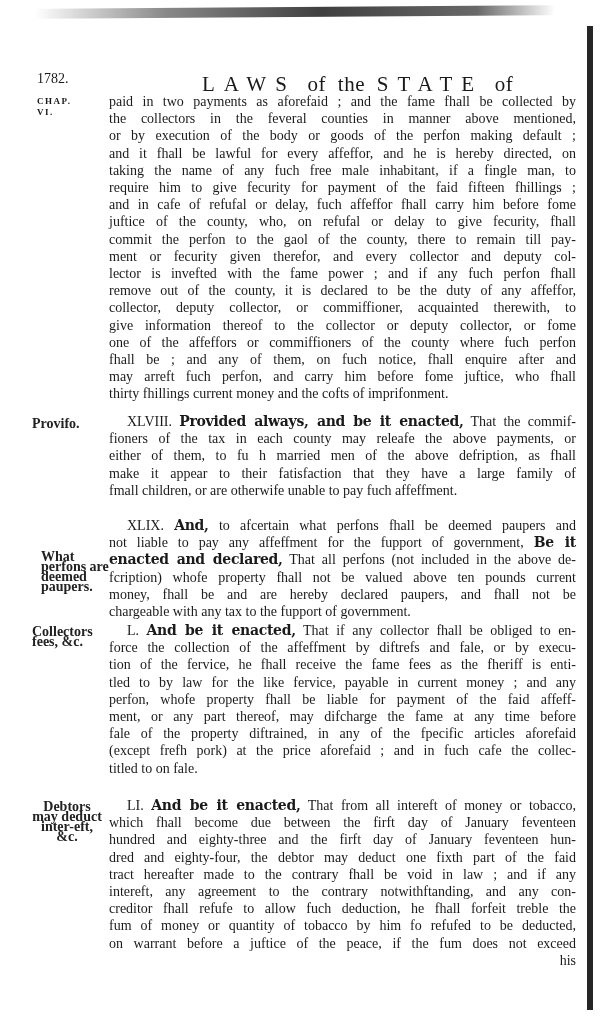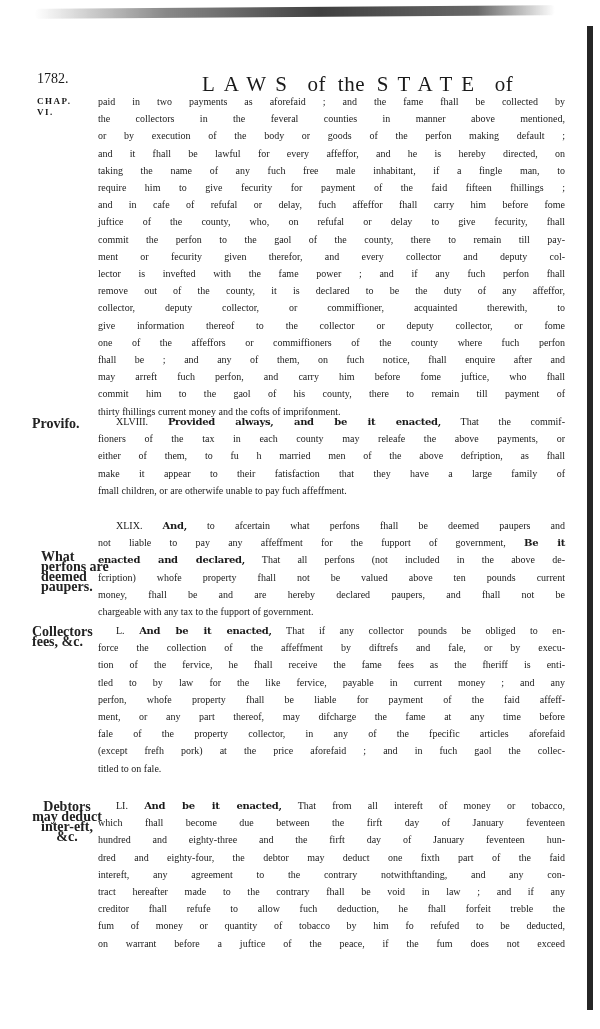--- a/index.html
+++ b/index.html
@@ -13,21 +13,21 @@
     transform: skewY(-0.4deg); border-radius: 4px; filter: blur(0.6px);
   }
   .edge-bar {
     position: absolute; left: 587px; top: 26px; width: 6px; height: 984px;
     background: #262626;
   }
   .running-head { position: absolute; left: 0; top: 58px; width: 600px; height: 30px; }
   .year { position: absolute; left: 37px; top: 3px; font-size: 14px; margin-top: 10px; }
   .head-title { position: absolute; left: 168px; top: 14px; font-size: 21px; letter-spacing: 0.5px; word-spacing: 6px; margin-left: 34px; }
   .head-title .caps { letter-spacing: 9px; }
-  .text-block { position: absolute; left: 98px; width: 467px; font-size: 10px; line-height: 17.2px; text-align: justify; }
+  .text-block { position: absolute; left: 109px; width: 467px; font-size: 14px; line-height: 17.2px; text-align: justify; }
   .line { display: block; text-align: justify; text-align-last: justify; white-space: nowrap; }
   .line.last { text-align-last: left; }
   .line.right { text-align: right; text-align-last: right; }
   .indent { padding-left: 18px; }
   .bl { font-family: "DejaVu Serif", serif; font-weight: bold; letter-spacing: -0.3px; }
   .margin-note { position: absolute; left: 32px; width: 70px; font-size: 14px; line-height: 10px; font-weight: bold; color: #222; }
   .chap-note { position: absolute; left: 37px; top: 96px; width: 62px; font-size: 9px; line-height: 11px; font-weight: bold; letter-spacing: 1.5px; }
 </style>
 </head>
 <body>
@@ -62,21 +62,20 @@
     <span class="line">juftice of the county, who, on refufal or delay to give fecurity, fhall</span>
     <span class="line">commit the perfon to the gaol of the county, there to remain till pay-</span>
     <span class="line">ment or fecurity given therefor, and every collector and deputy col-</span>
     <span class="line">lector is invefted with the fame power ; and if any fuch perfon fhall</span>
     <span class="line">remove out of the county, it is declared to be the duty of any affeffor,</span>
     <span class="line">collector, deputy collector, or commiffioner, acquainted therewith, to</span>
     <span class="line">give information thereof to the collector or deputy collector, or fome</span>
     <span class="line">one of the affeffors or commiffioners of the county where fuch perfon</span>
     <span class="line">fhall be ; and any of them, on fuch notice, fhall enquire after and</span>
     <span class="line">may arreft fuch perfon, and carry him before fome juftice, who fhall</span>
-    <span class="line">commit him to the gaol of his county, there to remain till payment of</span>
     <span class="line last">thirty fhillings current money and the cofts of imprifonment.</span>
   </div>
 
 <div class="margin-note" style="top:419px;">Provifo.</div>
 <div class="text-block" style="top:413px;">
   <span class="line indent">
     <span>XLVIII.</span>
     <span class="bl">Provided always, and be it enacted,</span>
     <span>That the commif-</span>
   </span>
@@ -108,44 +107,45 @@
       <span class="line">money, fhall be and are hereby declared paupers, and fhall not be</span>
       <span class="line last">chargeable with any tax to the fupport of government.</span>
     </div>
 </div>
 
 <div class="margin-note" style="top:627px;">Collectors fees, &amp;c.</div>
 <div class="text-block" style="top:622px;">
   <span class="line indent">
     <span>L.</span>
     <span class="bl">And be it enacted,</span>
-    <span>That if any collector pounds be obliged to en-</span>
+    <span>That if any collector fhall be obliged to en-</span>
   </span>
   <div id="blk-50">
       <span class="line">force the collection of the affeffment by diftrefs and fale, or by execu-</span>
       <span class="line">tion of the fervice, he fhall receive the fame fees as the fheriff is enti-</span>
       <span class="line">tled to by law for the like fervice, payable in current money ; and any</span>
       <span class="line">perfon, whofe property fhall be liable for payment of the faid affeff-</span>
       <span class="line">ment, or any part thereof, may difcharge the fame at any time before</span>
-      <span class="line">fale of the property collector, in any of the fpecific articles aforefaid</span>
-      <span class="line">(except frefh pork) at the price aforefaid ; and in fuch gaol the collec-</span>
+      <span class="line">fale of the property diftrained, in any of the fpecific articles aforefaid</span>
+      <span class="line">(except frefh pork) at the price aforefaid ; and in fuch cafe the collec-</span>
       <span class="line last">titled to on fale.</span>
     </div>
 </div>
 
 <div class="margin-note" style="top:802px;text-align:center;">Debtors may deduct inter-eft, &amp;c.</div>
 <div class="text-block" style="top:797px;">
   <span class="line indent">
     <span>LI.</span>
     <span class="bl">And be it enacted,</span>
     <span>That from all intereft of money or tobacco,</span>
   </span>
   <div id="blk-51">
       <span class="line">which fhall become due between the firft day of January feventeen</span>
       <span class="line">hundred and eighty-three and the firft day of January feventeen hun-</span>
       <span class="line">dred and eighty-four, the debtor may deduct one fixth part of the faid</span>
+      <span class="line">tract hereafter made to the contrary fhall be void in law ; and if any</span>
       <span class="line">intereft, any agreement to the contrary notwithftanding, and any con-</span>
-      <span class="line">tract hereafter made to the contrary fhall be void in law ; and if any</span>
       <span class="line">creditor fhall refufe to allow fuch deduction, he fhall forfeit treble the</span>
       <span class="line">fum of money or quantity of tobacco by him fo refufed to be deducted,</span>
       <span class="line">on warrant before a juftice of the peace, if the fum does not exceed</span>
     </div>
+  <span class="line right">his</span>
 </div>
 
 </body></html>

